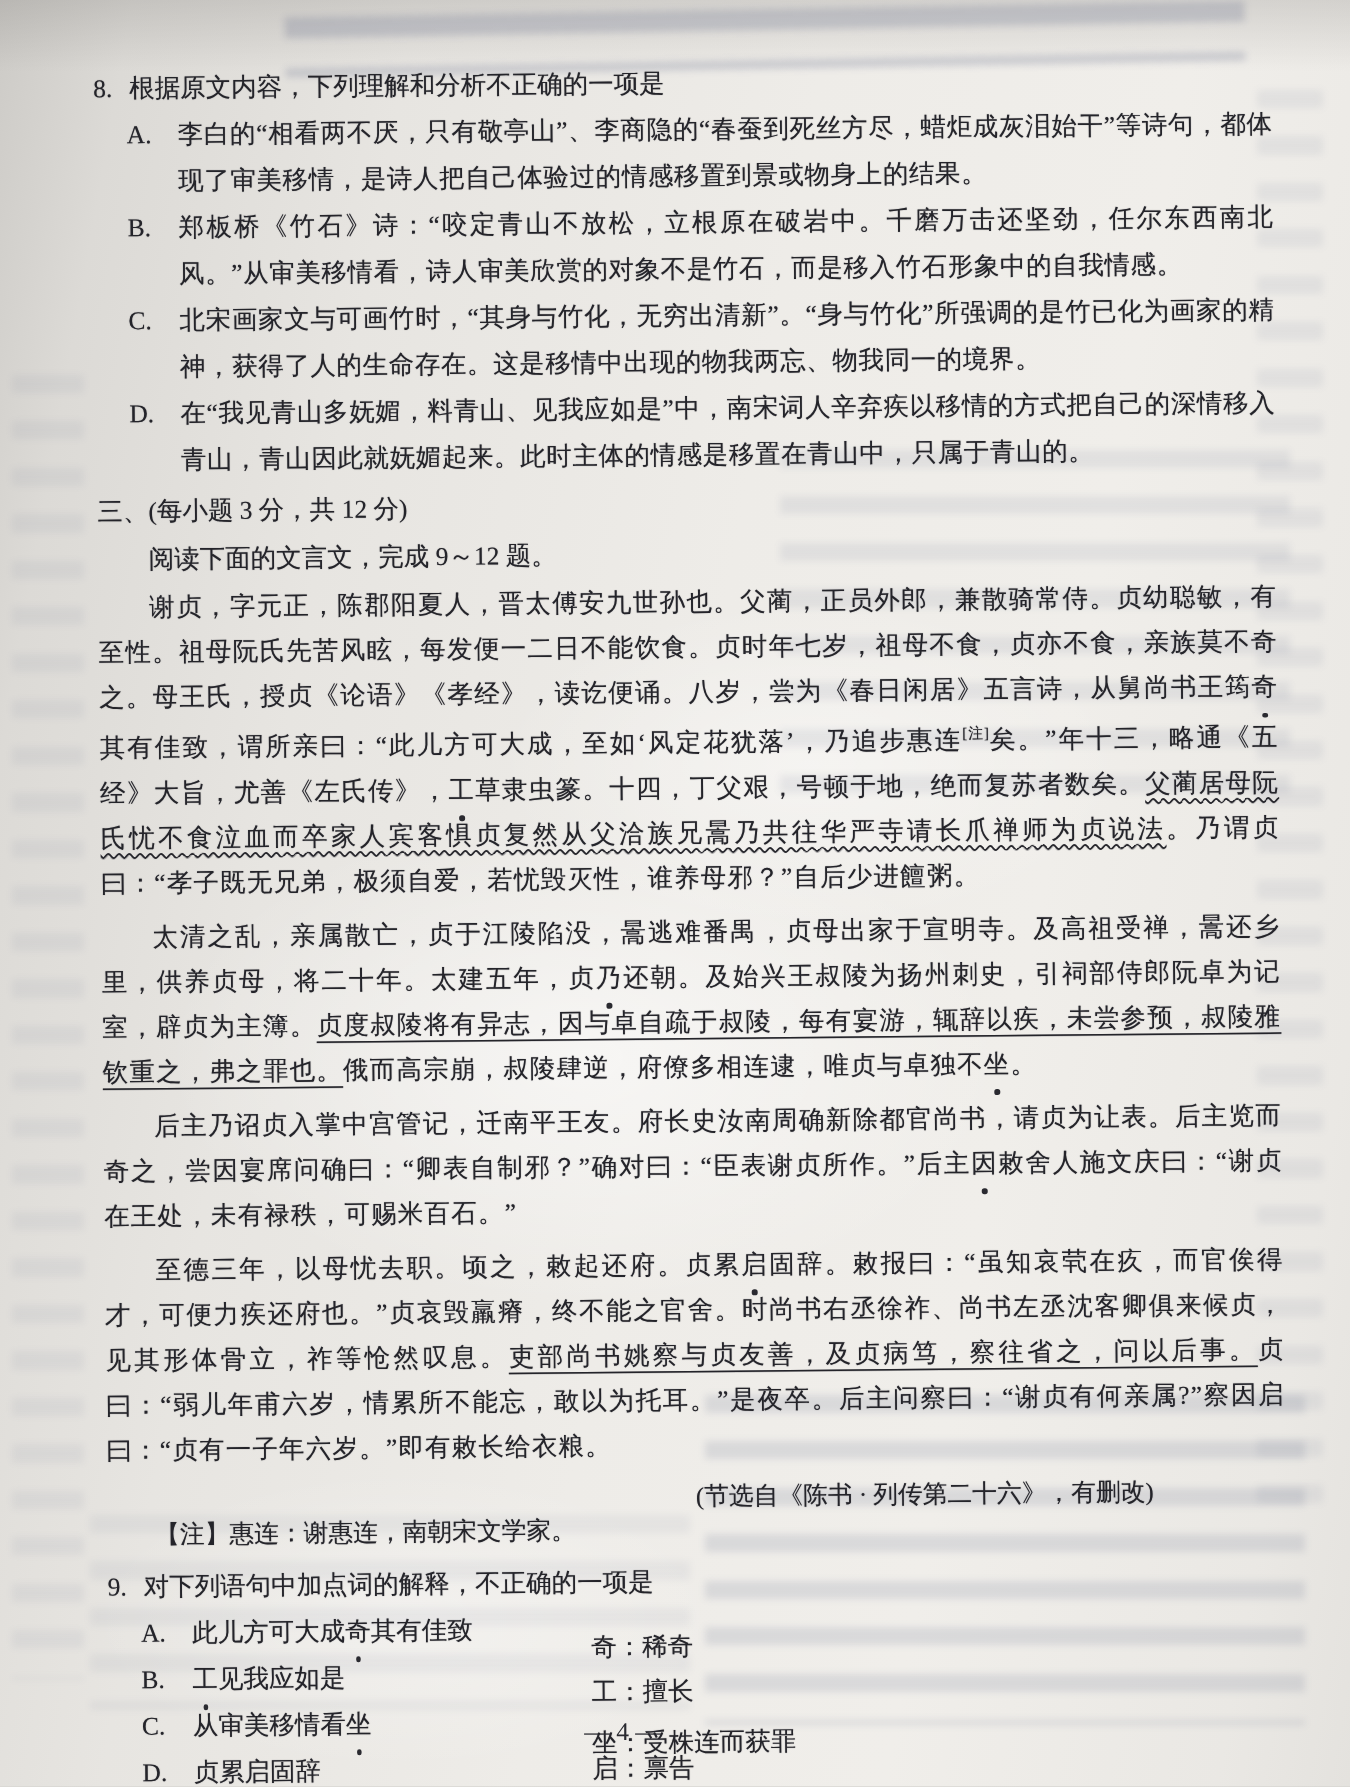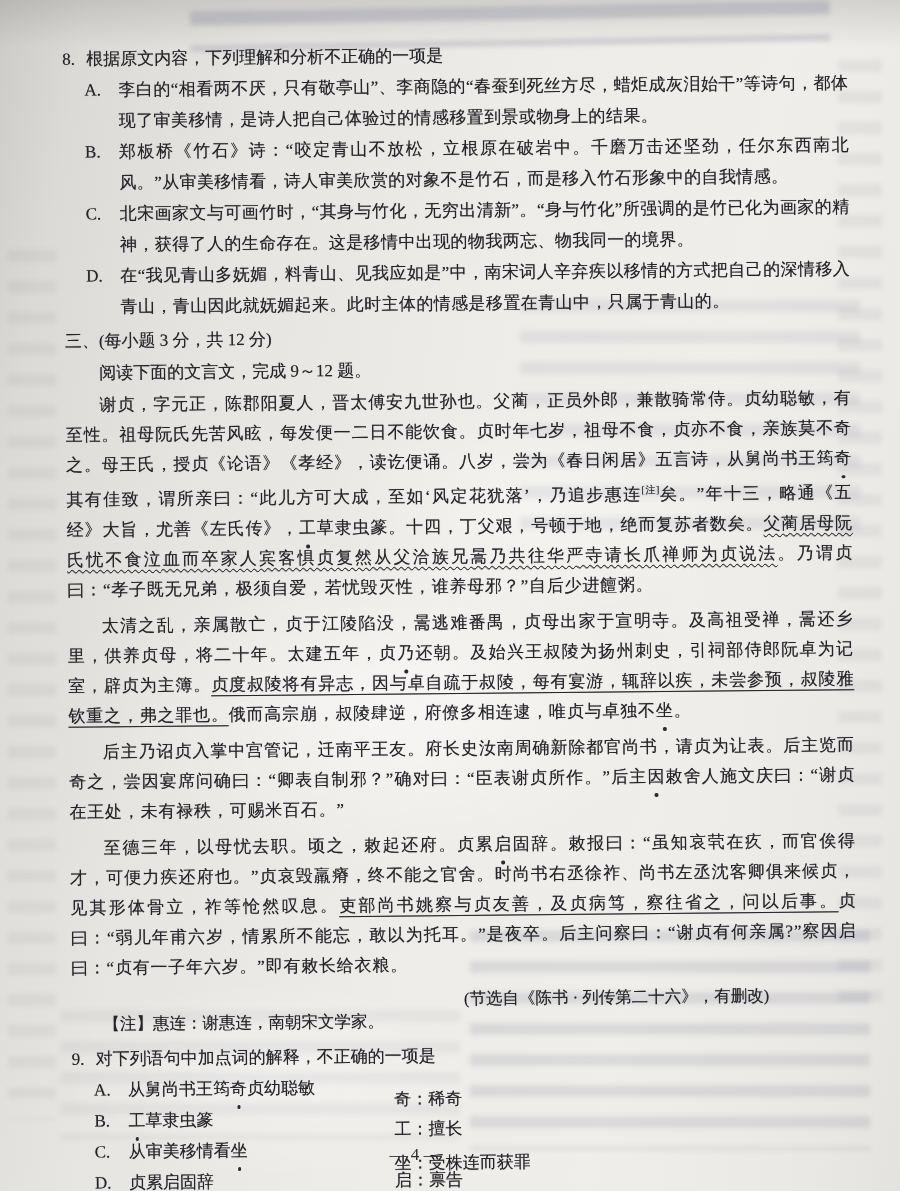--- a/index.html
+++ b/index.html
@@ -122,28 +122,28 @@
   </div>
 
   <div class="q9-block">
     <div class="qrow">
       <span class="qnum">9.</span>
       <span class="qstem">对下列语句中加点词的解释，不正确的一项是</span>
     </div>
     <div class="q9-row">
       <span class="q9-left">
         <span class="optlabel">A.</span>
-        <span><span class="seg-n">从舅尚书王筠</span><span class="seg-d">奇</span><span class="seg-n">贞幼聪敏</span></span>
+        <span><span class="seg-n">此儿方可大成</span><span class="seg-d">奇</span><span class="seg-n">其有佳致</span></span>
       </span>
       <span class="gloss">奇：稀奇</span>
     </div>
     <div class="q9-row">
       <span class="q9-left">
         <span class="optlabel">B.</span>
-        <span><span class="seg-d">工</span><span class="seg-n">草隶虫篆</span></span>
+        <span><span class="seg-d">工</span><span class="seg-n">见我应如是</span></span>
       </span>
       <span class="gloss">工：擅长</span>
     </div>
     <div class="q9-row">
       <span class="q9-left">
         <span class="optlabel">C.</span>
         <span><span class="seg-n">从审美移情看</span><span class="seg-d">坐</span></span>
       </span>
       <span class="gloss">坐：受株连而获罪</span>
     </div>

